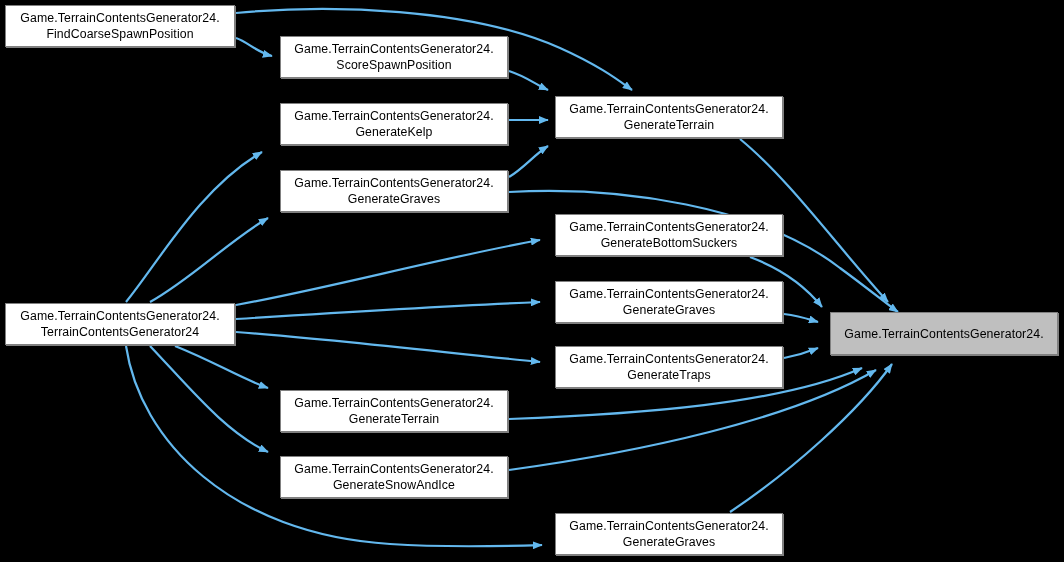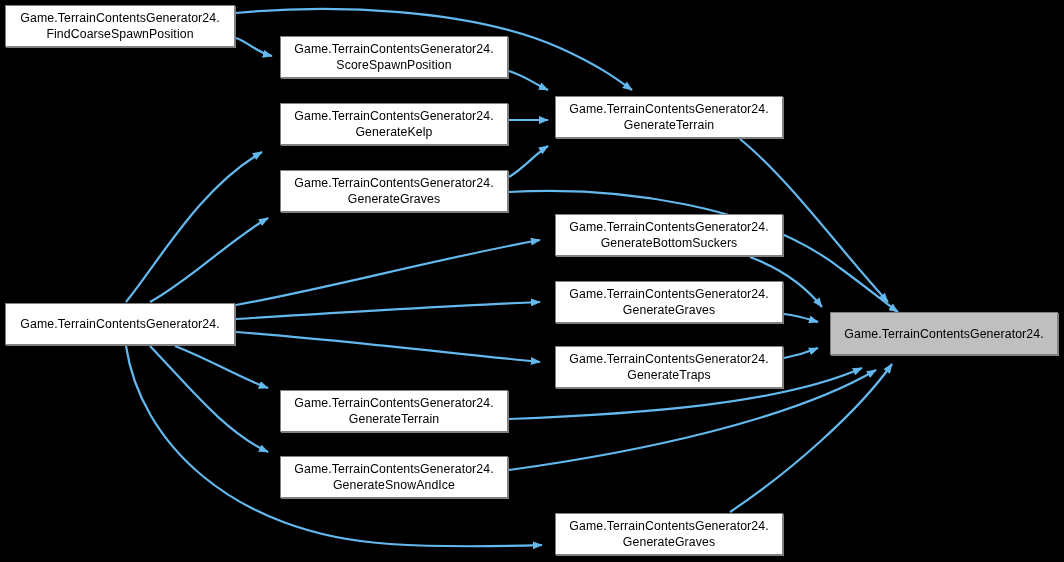--- a/index.html
+++ b/index.html
@@ -118,20 +118,21 @@
     <span class="ln2">GenerateKelp</span>
   </div>
 
   <div class="node" style="left:280px;top:170px;width:228px;height:42px;">
     <span class="ln1">Game.TerrainContentsGenerator24.</span>
     <span class="ln2">GenerateGraves</span>
   </div>
 
   <div class="node" style="left:5px;top:303px;width:230px;height:42px;">
     <span class="ln1">Game.TerrainContentsGenerator24.</span>
+    <span class="ln2">TerrainContentsGenerator24</span>
   </div>
 
   <div class="node" style="left:280px;top:390px;width:228px;height:42px;">
     <span class="ln1">Game.TerrainContentsGenerator24.</span>
     <span class="ln2">GenerateTerrain</span>
   </div>
 
   <div class="node" style="left:280px;top:456px;width:228px;height:42px;">
     <span class="ln1">Game.TerrainContentsGenerator24.</span>
     <span class="ln2">GenerateSnowAndIce</span>

